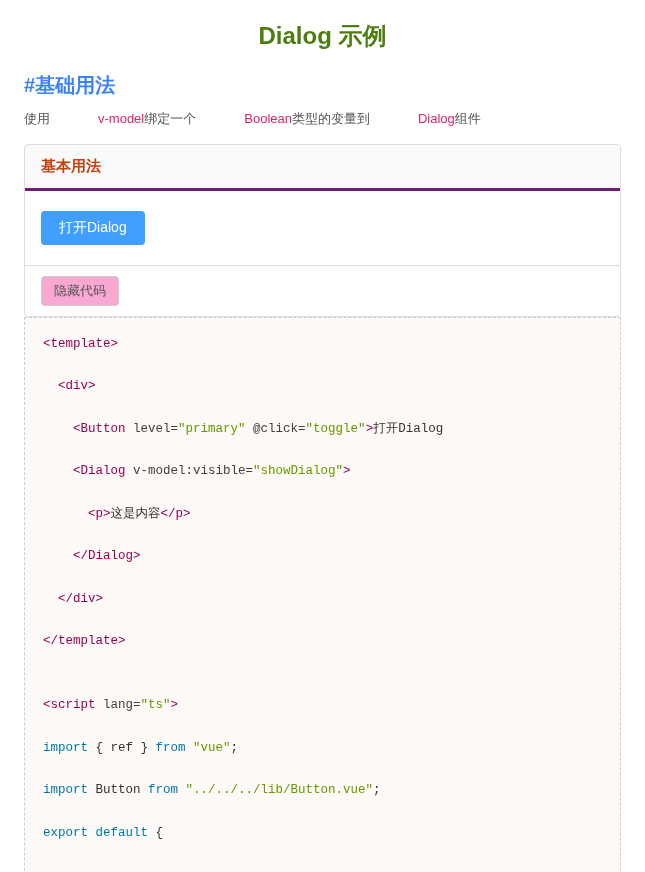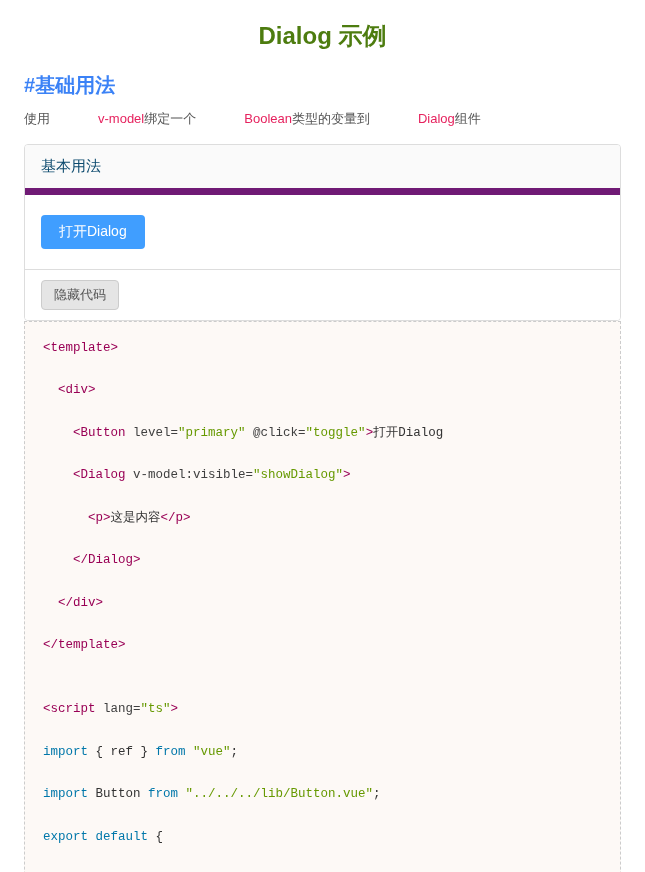--- a/index.html
+++ b/index.html
@@ -43,25 +43,25 @@
 
     .demo-card {
       border: 1px solid #ddd;
       border-radius: 4px;
       overflow: hidden;
       margin-bottom: 0;
     }
 
     .demo-card-header {
       background: #fafafa;
-      border-bottom: 7px solid #701a75;
+      border-bottom: 3px solid #701a75;
       padding: 12px 16px;
       font-size: 15px;
-      color: #0c4a6e;
-      font-weight: 400;
+      color: #c2410c;
+      font-weight: 700;
     }
 
     .demo-card-body {
       padding: 20px 16px;
       background: #fff;
     }
 
     .btn-primary {
       background: #409eff;
       color: #fff;
@@ -74,21 +74,21 @@
     }
 
     .demo-card-footer {
       border-top: 1px solid #ddd;
       padding: 10px 16px;
       background: #fff;
     }
 
     .hide-code-btn {
       border: 1px solid #ccc;
-      background: #e5e5e5;
+      background: #f9a8d4;
       border-radius: 4px;
       padding: 5px 12px;
       font-size: 13px;
       cursor: pointer;
       color: #555;
       font-family: Liberation Serif, serif;
     }
 
     .code-section {
       border: 1px dashed #ccc;

